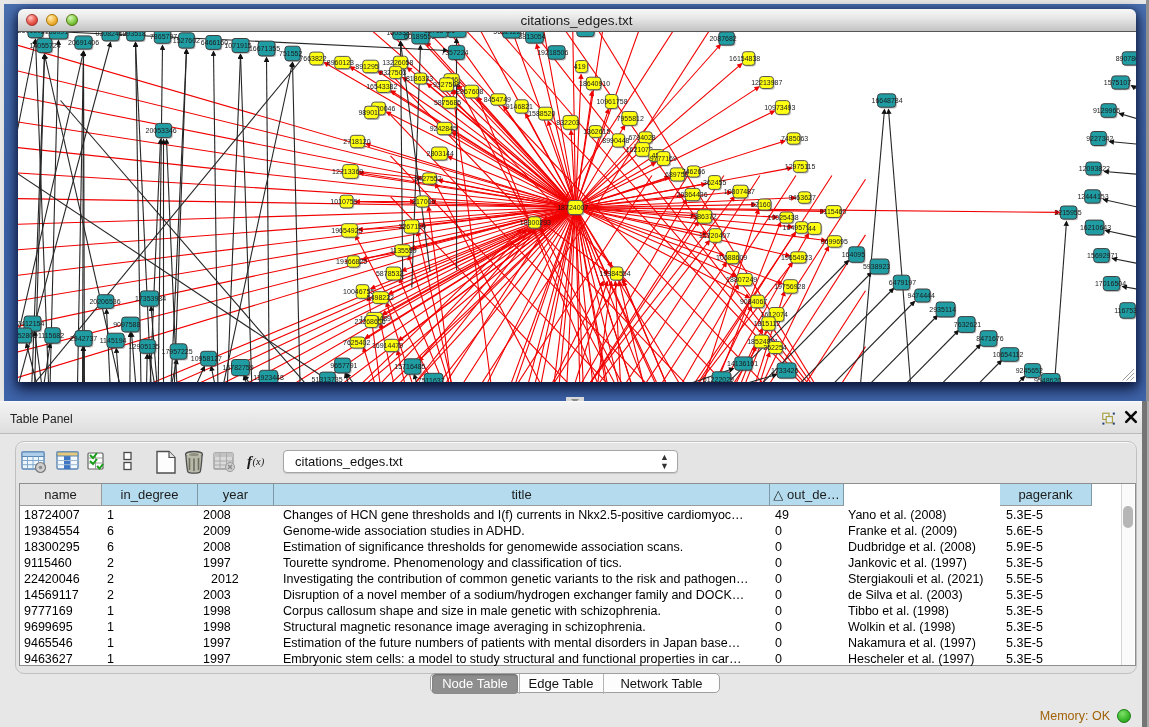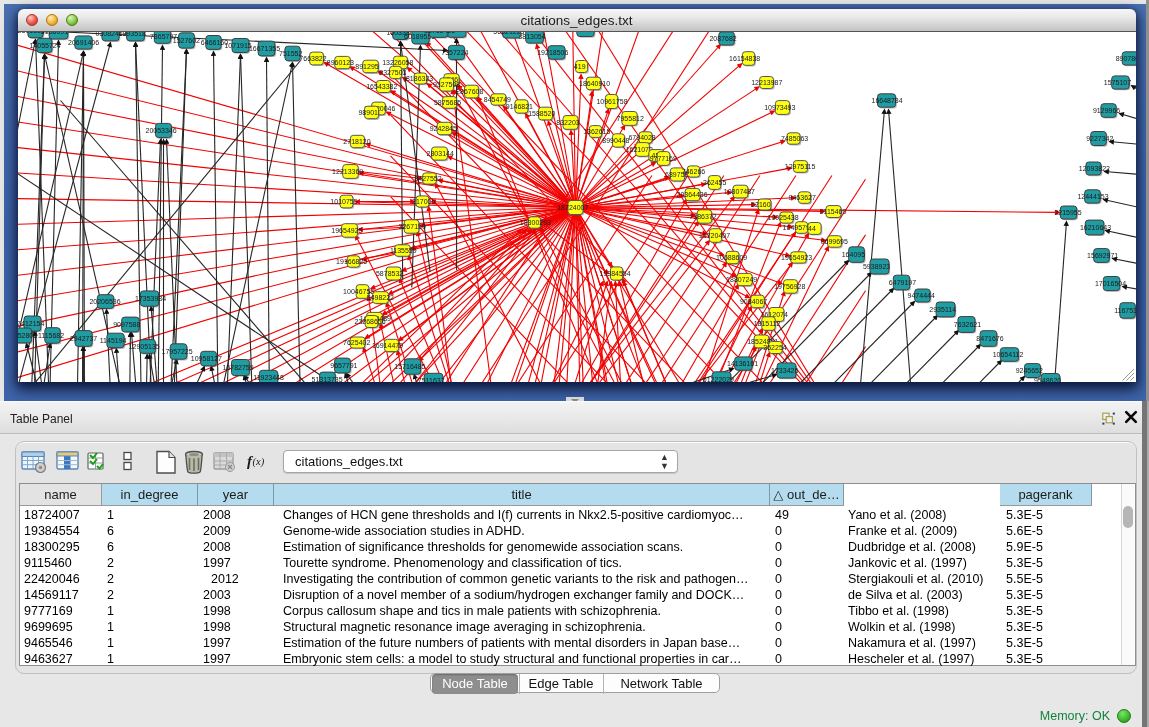--- a/index.html
+++ b/index.html
@@ -60,21 +60,21 @@
   border-left:1px solid #d5d5d5; }
 #sthumb { position:absolute; left:1px; top:22px; width:10px; height:22px; background:#b6b6b6; border-radius:5px; }
 
 #tabs { position:absolute; left:430px; top:673px; width:290px; height:20px;
   background:#fdfdfd; border:1px solid #9f9f9f; border-radius:5px;
   font-size:13px; color:#111; }
 #tabs .seg { position:absolute; top:0; height:20px; text-align:center; line-height:19px; }
 #tabs .sel { background:#8e8e8e; color:#fff; border-radius:4px; margin:0; box-shadow:inset 0 1px 2px rgba(0,0,0,0.25); }
 #tabs .div { position:absolute; top:0; width:1px; height:20px; background:#b5b5b5; }
 
-#mem { position:absolute; left:1000px; top:709px; width:110px; height:16px; font-size:12.5px; color:#15803d; text-align:right; }
+#mem { position:absolute; left:1000px; top:709px; width:110px; height:16px; font-size:12.5px; color:#a16207; text-align:right; }
 #memdot { position:absolute; left:1117px; top:709px; width:14px; height:14px; border-radius:50%;
   background:radial-gradient(circle at 38% 30%,#7fe06a,#3dbb2e 55%,#27941c 90%); border:1px solid #1c7a14; }
 </style>
 </head>
 <body>
 <div id="stage">
   <div id="bluezone"></div>
   <div id="netwin">
     <div id="titlebar">
       <div class="title">citations_edges.txt</div>
@@ -1191,37 +1191,37 @@
         <span style="left:755px">0</span>
         <span style="left:828px">Jankovic et al. (1997)</span>
         <span style="left:986px">5.3E-5</span>
       </div>
 <div class="trow" style="left:0;top:87px;width:1100px">
         <span style="left:4px">22420046</span>
         <span style="left:87px">2</span>
         <span style="left:191px">2012</span>
         <span style="left:263px">Investigating the contribution of common genetic variants to the risk and pathogen…</span>
         <span style="left:755px">0</span>
-        <span style="left:828px">Stergiakouli et al. (2010)</span>
+        <span style="left:828px">Stergiakouli et al. (2021)</span>
         <span style="left:986px">5.5E-5</span>
       </div>
 <div class="trow" style="left:0;top:103px;width:1100px">
         <span style="left:4px">14569117</span>
         <span style="left:87px">2</span>
         <span style="left:183px">2003</span>
         <span style="left:263px">Disruption of a novel member of a sodium/hydrogen exchanger family and DOCK…</span>
         <span style="left:755px">0</span>
         <span style="left:828px">de Silva et al. (2003)</span>
         <span style="left:986px">5.3E-5</span>
       </div>
 <div class="trow" style="left:0;top:119px;width:1100px">
         <span style="left:4px">9777169</span>
         <span style="left:87px">1</span>
         <span style="left:183px">1998</span>
-        <span style="left:263px">Corpus callosum shape and tics in male patients with schizophrenia.</span>
+        <span style="left:263px">Corpus callosum shape and size in male genetic with schizophrenia.</span>
         <span style="left:755px">0</span>
         <span style="left:828px">Tibbo et al. (1998)</span>
         <span style="left:986px">5.3E-5</span>
       </div>
 <div class="trow" style="left:0;top:135px;width:1100px">
         <span style="left:4px">9699695</span>
         <span style="left:87px">1</span>
         <span style="left:183px">1998</span>
         <span style="left:263px">Structural magnetic resonance image averaging in schizophrenia.</span>
         <span style="left:755px">0</span>

